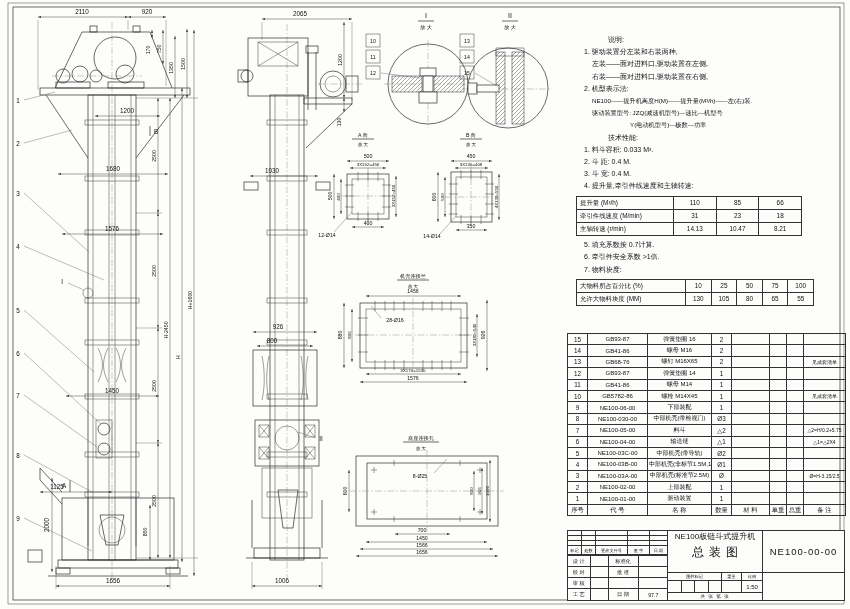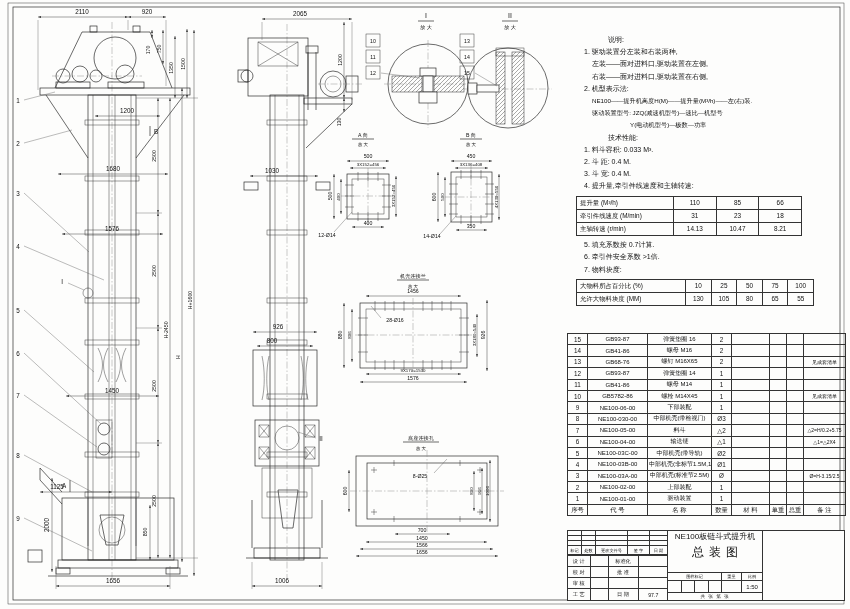--- a/index.html
+++ b/index.html
@@ -852,16 +852,17 @@
             <div></div>
             <div></div>
             <div></div>
           </div>
       <div class="wcell"></div>
       <div class="scell">1:50</div>
     </div>
     <div class="t-sheet">共  张    第  张</div>
   </div>
   <div class="c3">
+    <div class="t-no">NE100-00-00</div>
   </div>
 </div>
 
 </div>
 
 </body></html>

